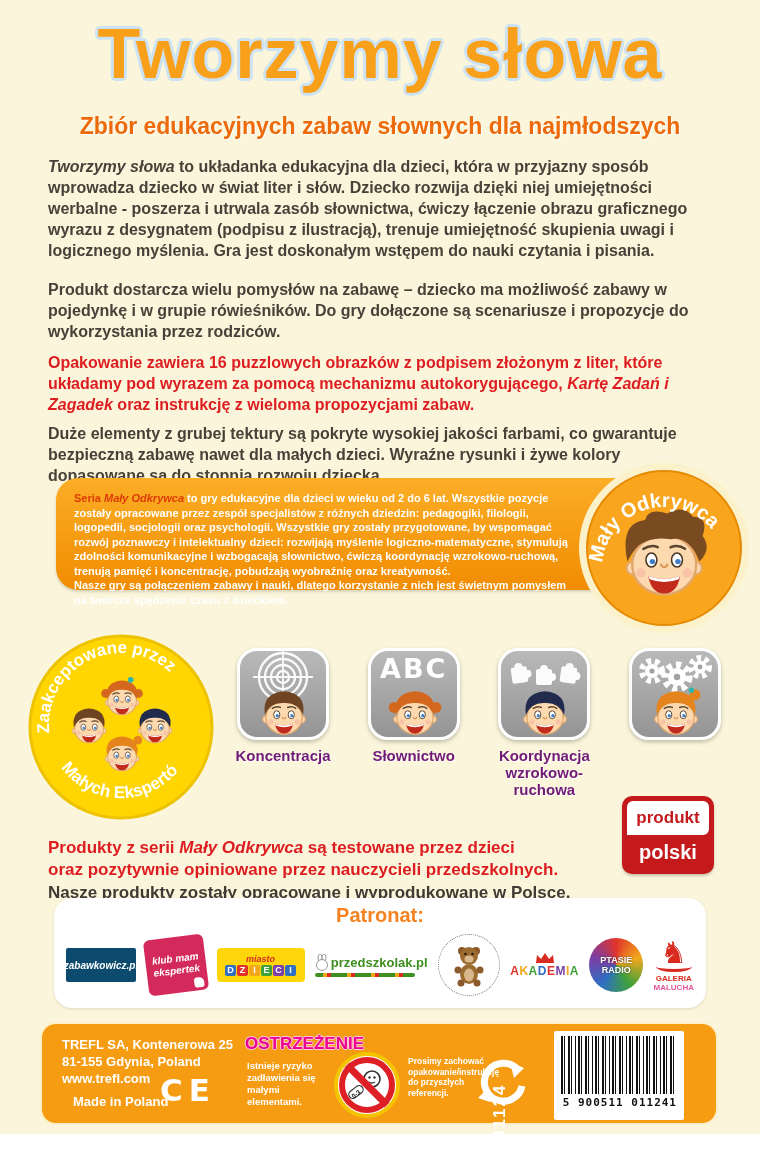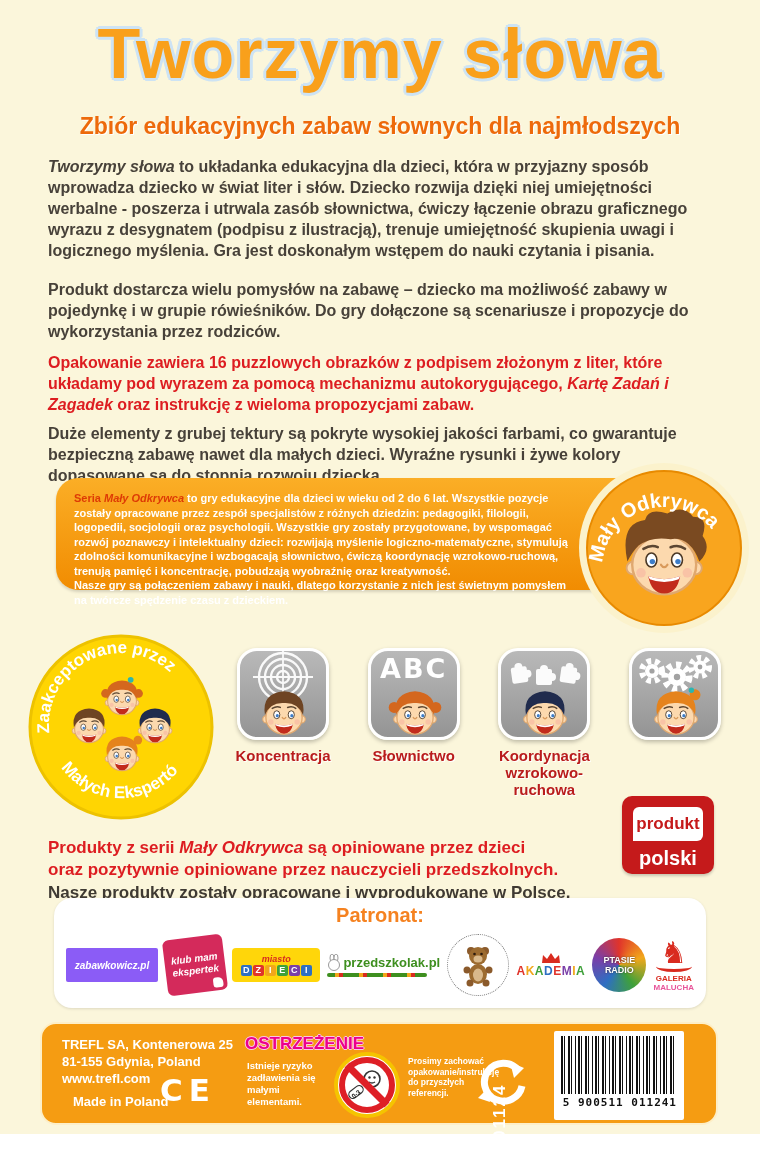--- a/index.html
+++ b/index.html
@@ -26,40 +26,40 @@
   .mascot{position:absolute;left:578px;top:462px;width:172px;height:172px;}
   
   .stamp{position:absolute;left:28px;top:634px;width:186px;height:186px;}
   
   .features{position:absolute;left:218px;top:648px;width:522px;display:flex;justify-content:space-between;}
   .feature{width:130px;display:flex;flex-direction:column;align-items:center;}
   .badge{position:relative;width:86px;height:86px;border-radius:20px;border:3px solid #fff;
          background:linear-gradient(180deg,#B9B9B9,#949494);box-shadow:0 2px 4px rgba(0,0,0,.25);overflow:hidden;}
   .badge svg.sym{position:absolute;left:0;top:0;}
   .kid{position:absolute;left:15px;bottom:-4px;width:58px;height:58px;}
-  .feature-label{margin-top:7px;text-align:center;font-size:15px;line-height:17px;color:#b91c1c;
+  .feature-label{margin-top:7px;text-align:center;font-size:15px;line-height:17px;color:#701a75;
                  text-shadow:1px 1px 0 #fff;}
   .sym-abc{position:absolute;top:2px;left:0;width:100%;text-align:center;font-size:27px;
            letter-spacing:2px;color:#fff;font-family:"DejaVu Sans",sans-serif;}
   
   .tested{position:absolute;left:48px;top:820px;width:560px;font-size:17px;line-height:22px;color:#DD1D21;}
   .made{position:absolute;left:48px;top:866px;width:600px;font-size:17px;color:#3F3A33;}
   
   .pp{position:absolute;left:622px;top:796px;width:92px;height:78px;background:#C51A1B;border-radius:10px;
-      padding:11px;box-sizing:border-box;box-shadow:0 2px 3px rgba(0,0,0,.2);}
+      padding:5px;box-sizing:border-box;box-shadow:0 2px 3px rgba(0,0,0,.2);}
   .pp-top{background:#fff;border-radius:6px 6px 6px 0;height:34px;display:flex;align-items:center;justify-content:center;
           color:#C51A1B;font-size:17px;}
   .pp-bottom{height:34px;display:flex;align-items:center;justify-content:center;color:#fff;font-size:20px;}
   
   .patronat{position:absolute;left:54px;top:898px;width:652px;height:110px;background:#fff;border-radius:18px;
             box-shadow:0 1px 3px rgba(0,0,0,.12);}
   .patronat-title{position:absolute;top:6px;left:0;width:100%;text-align:center;font-size:20px;color:#F58220;}
   .logos{position:absolute;left:12px;right:12px;top:34px;height:66px;display:flex;align-items:center;justify-content:space-between;}
   .logo{display:flex;flex-direction:column;align-items:center;justify-content:center;}
-  .lg-zab{width:92px;height:34px;background:#8b5cf6;border-radius:2px;display:flex;align-items:center;justify-content:center;
+  .lg-zab{width:70px;height:34px;background:#0c4a6e;border-radius:2px;display:flex;align-items:center;justify-content:center;
           color:#fff;font-size:10px;font-style:italic;}
   .lg-klub{width:60px;height:56px;background:#D42A5B;border-radius:6px;transform:rotate(-7deg);position:relative;
            display:flex;flex-direction:column;align-items:center;justify-content:center;color:#fff;font-size:10px;line-height:12px;font-style:italic;}
   .lg-klub .puz{position:absolute;right:4px;bottom:3px;width:10px;height:10px;background:#fff;border-radius:3px 50% 3px 3px;}
   .lg-miasto{width:88px;height:34px;background:#FFD60A;border-radius:4px;display:flex;flex-direction:column;align-items:center;justify-content:center;}
   .lg-miasto .mi{color:#D92B1F;font-size:9px;font-style:italic;line-height:9px;}
   .lg-miasto .dz{display:flex;gap:1px;margin-top:1px;}
   .lg-miasto .dz span{display:inline-block;width:11px;height:11px;font-size:9px;line-height:11px;text-align:center;color:#fff;border-radius:2px;}
   .dz .c0{background:#2E6FC2}.dz .c1{background:#E0342B}.dz .c2{background:#F2A71B}
   .dz .c3{background:#3FA13A}.dz .c4{background:#7A3FA8}.dz .c5{background:#2E6FC2}
@@ -278,21 +278,21 @@
         <svg class="kid" viewBox="0 0 64 64">
           <use href="#kid-face"></use>
           <path d="M11,35 Q7,11 32,9 Q57,11 53,35 Q47,21 32,22 Q17,21 11,35 Z" fill="#E5831C"></path>
           <circle cx="53" cy="13" r="6" fill="#E5831C"></circle>
             <circle cx="49" cy="8" r="3" fill="#2BB5B0"></circle>
         </svg>
       </div>
     </div>
   </div>
 
-  <p class="tested"><span>Produkty z serii </span><span class="it">Mały Odkrywca</span><span> są opiniowane przez dzieci</span><br>
+  <p class="tested"><span>Produkty z serii </span><span class="it">Mały Odkrywca</span><span> są testowane przez dzieci</span><br>
   <span>oraz pozytywnie opiniowane przez nauczycieli przedszkolnych.</span></p>
   <p class="made">Nasze produkty zostały opracowane i wyprodukowane w Polsce.</p>
 
   <div class="pp">
     <div class="pp-top">produkt</div>
     <div class="pp-bottom">polski</div>
   </div>
 
   <div class="patronat">
     <div class="patronat-title">Patronat:</div>

